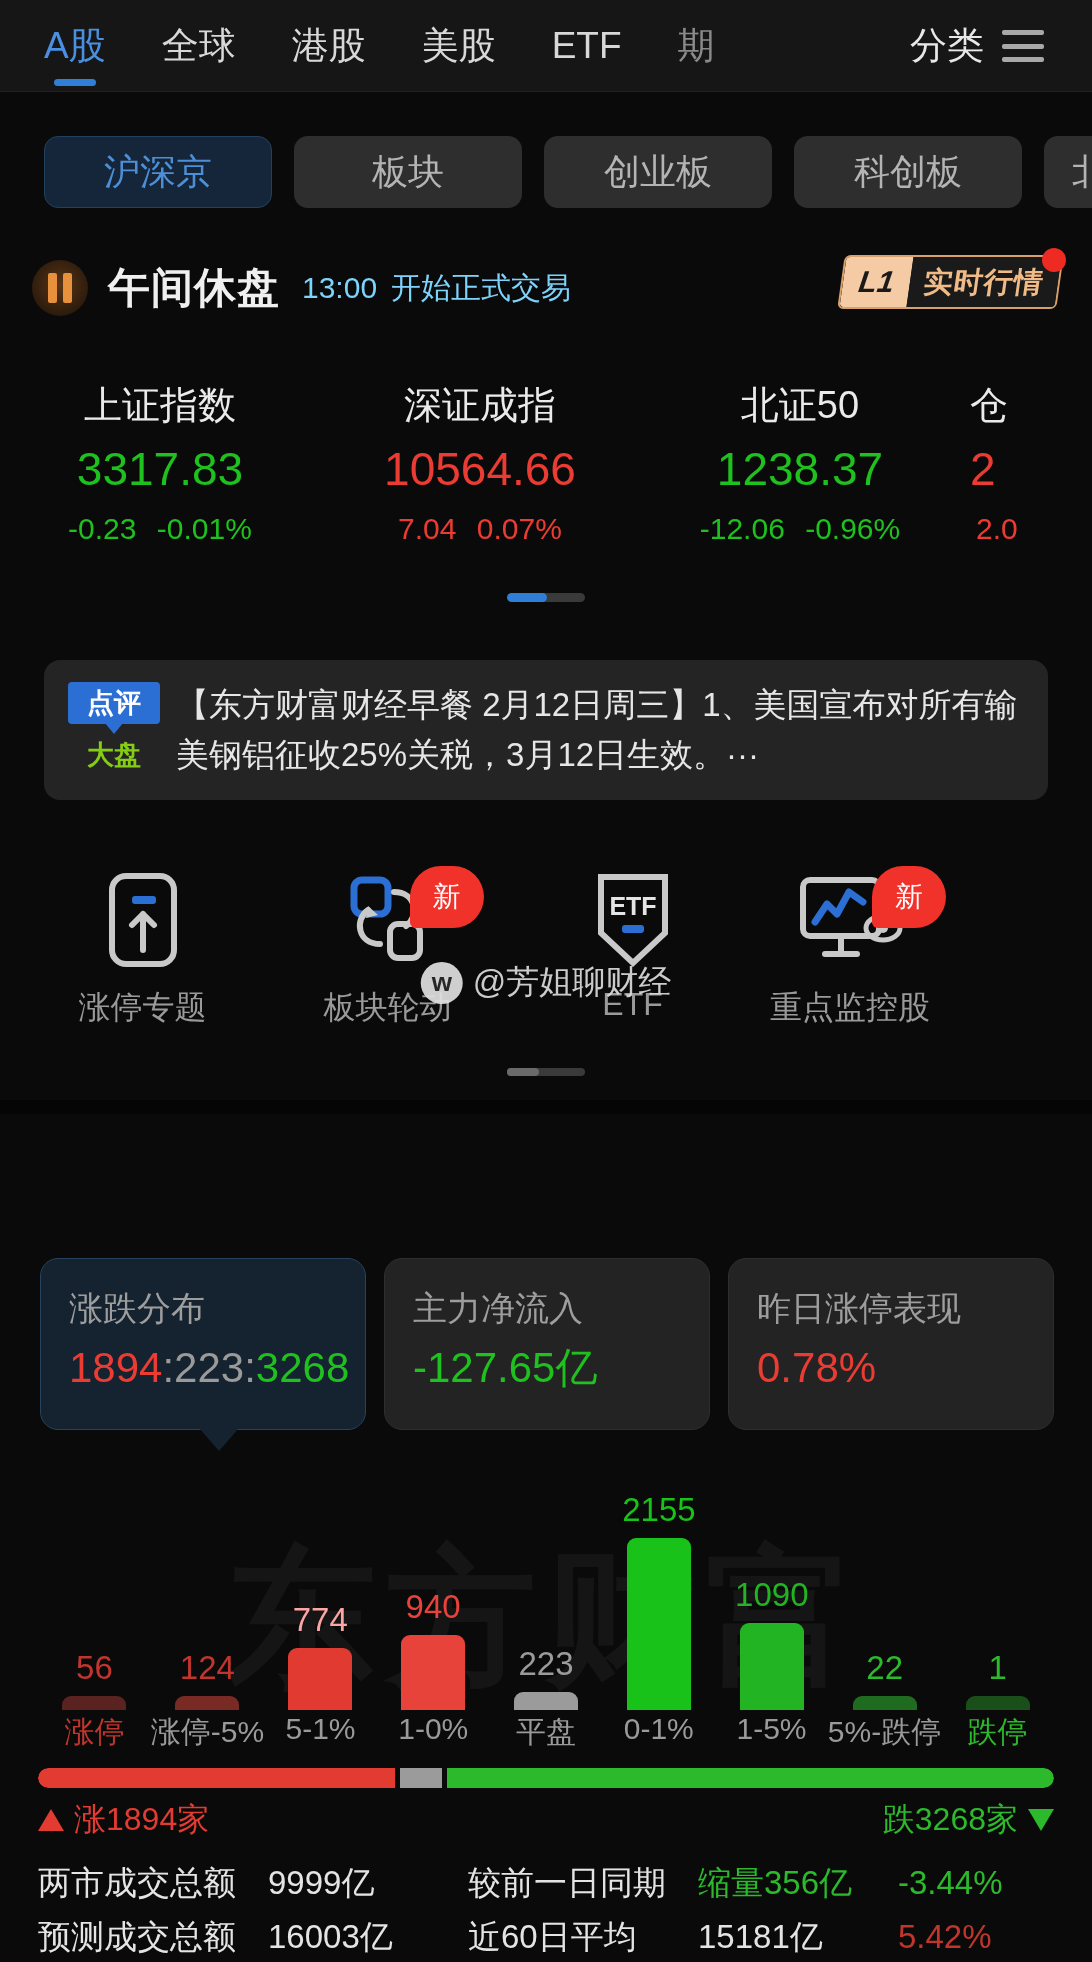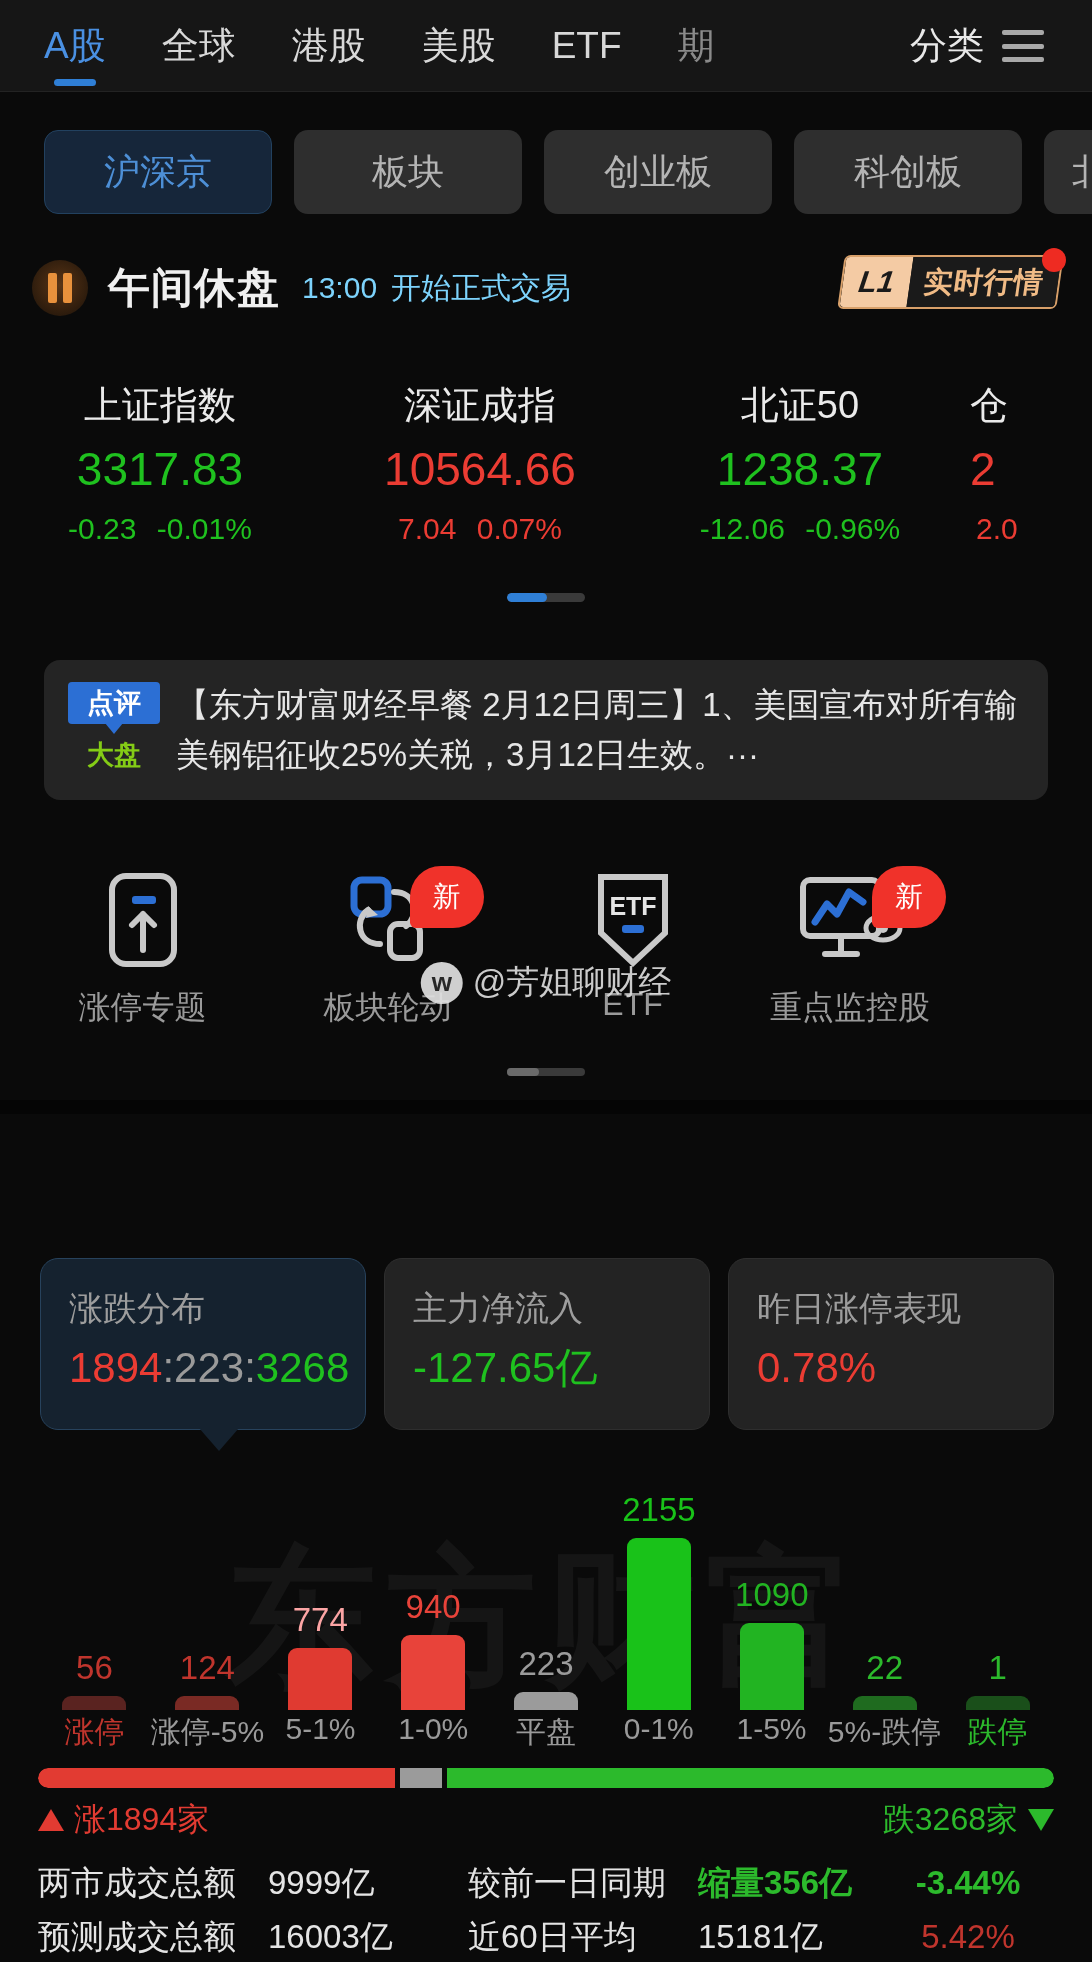--- a/index.html
+++ b/index.html
@@ -38,21 +38,21 @@
   .hamburger { width: 42px; height: 32px; display: flex; flex-direction: column; justify-content: space-between; }
   .hamburger span { display: block; height: 5px; background: #a8a8a8; border-radius: 2px; }
   .topbar-divider { position: absolute; top: 91px; left: 0; width: 1092px; height: 1px; background: #232323; }
 
   
   .chips {
     position: absolute; top: 126px; left: 0; width: 1092px; height: 92px;
     display: flex; align-items: center; padding-left: 44px; gap: 22px; overflow: hidden;
   }
   .chip {
-    height: 84px; min-width: 228px; border-radius: 14px; background: #2e2e2e;
+    height: 72px; min-width: 228px; border-radius: 14px; background: #2e2e2e;
     color: #b4b4b4; font-size: 36px; display: flex; align-items: center; justify-content: center;
     flex: 0 0 auto; padding: 0 26px; white-space: nowrap;
   }
   .chip.active { background: #16263a; color: #4d8fd6; border: 1px solid #22415f; }
   .chip.partial { width: 120px; min-width: 120px; justify-content: flex-start; padding-left: 28px; }
 
   
   .statusrow {
     position: absolute; top: 252px; left: 0; width: 1092px; height: 72px;
     display: flex; align-items: center; padding-left: 32px;
@@ -190,22 +190,22 @@
 
   
   .summary { position: absolute; top: 1856px; left: 38px; width: 1016px; }
   .srow { display: flex; align-items: center; height: 54px; }
   .s-lbl { font-size: 33px; color: #e4e4e4; }
   .s-val { font-size: 33px; color: #e4e4e4; }
   .c1 { width: 230px; }
   .c2 { width: 200px; }
   .c3 { width: 230px; }
   .c4 { width: 200px; text-align: left; }
-  .c5 { width: 140px; text-align: center; }
-  .green { color: #2cba2c; font-weight: bold; }
+  .c5 { width: 140px; text-align: left; }
+  .green { color: #2cba2c; }
   .red { color: #c0352d; }
 </style>
 </head>
 <body>
 
 <div class="app">
 
   <div class="topbar">
     <div class="topnav">
       <div class="topnav-item active">A股</div>

